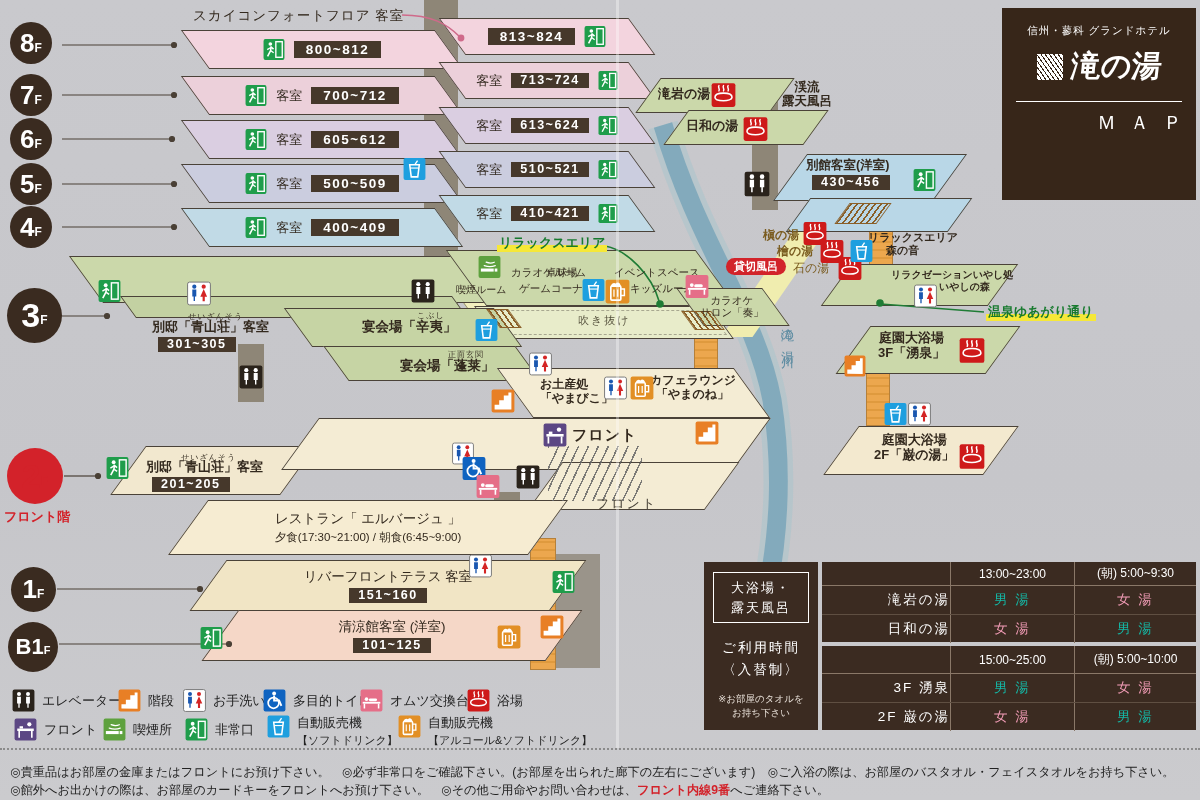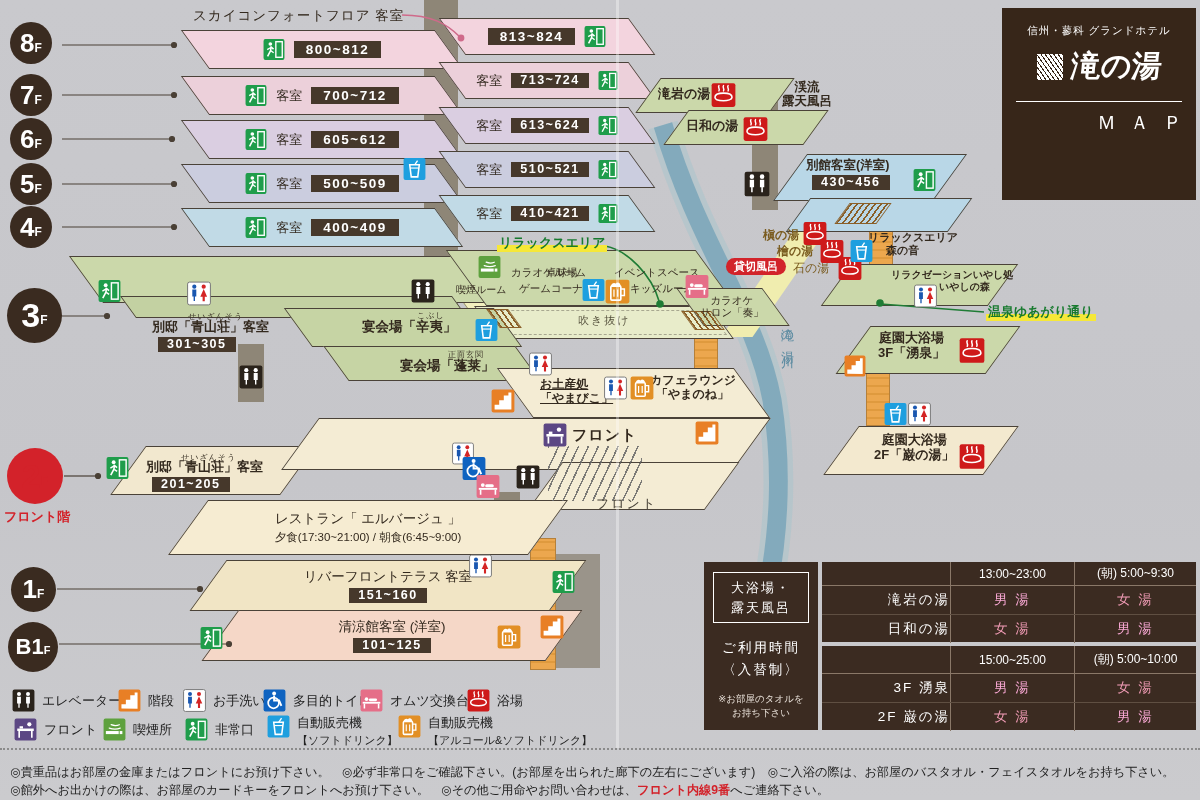--- a/index.html
+++ b/index.html
@@ -49,21 +49,21 @@
   #sched-panel .box{border:1px solid #fff;margin:10px 9px 0 9px;padding:5px 0;text-align:center;font-size:13px;line-height:1.5;letter-spacing:2px;}
   #sched-panel .use{text-align:center;font-size:13.5px;letter-spacing:2px;margin-top:14px;line-height:1.6;}
   #sched-panel .note{text-align:center;font-size:9.5px;margin-top:12px;line-height:1.5;color:#e8e0d8;}
   .sblock{position:absolute;left:822px;width:374px;background:#3b2b21;color:#fff;}
   .srow{display:grid;grid-template-columns:128px 124px 122px;align-items:center;}
   .srow>div{text-align:right;}
   .srow.head{font-size:12px;height:23px;border-bottom:1px solid #8a7868;}
   .srow.data{font-size:13.5px;height:28px;letter-spacing:2px;}
   .srow.data+.srow.data{border-top:1px solid #5f4f42;}
   .srow>div:nth-child(2),.srow>div:nth-child(3){border-left:1px solid #8a7868;height:100%;display:flex;align-items:center;justify-content:center;}
-  .mcell{color:#f9a8d4;}
+  .mcell{color:#14b8a6;}
   .fcell{color:#ef9ab4;}
   
   .leg{position:absolute;display:flex;align-items:flex-start;gap:7px;}
   .leg .ici{width:23px;height:25px;}
   .leg .lab{font-size:13px;margin-top:4px;color:#222;}
   .leg .lab .sub{display:block;font-size:11px;margin-top:1px;}
   
   #foot{position:absolute;left:0;top:748px;width:1200px;border-top:2px dotted #8a8a8a;}
   #foot .fl{position:absolute;left:10px;font-size:12.2px;color:#222;white-space:nowrap;}
   .red{color:#d3222a;font-weight:bold;}
@@ -391,21 +391,21 @@
   <div class="furi" style="left:448px;top:349px;">正面玄関</div>
   <div class="t" style="left:400px;top:358px;font-size:13.5px;font-weight:bold;">宴会場「蓬莱」</div>
 
   <div class="furi" style="left:188px;top:311px;">せいざんそう</div>
   <div class="t" style="left:152px;top:320px;font-size:13px;font-weight:bold;">別邸「青山荘」客室</div>
   <div class="rp sm abs" style="left:158px;top:337px;">301~305</div>
   <div class="furi" style="left:181px;top:452px;">せいざんそう</div>
   <div class="t" style="left:146px;top:460px;font-size:13px;font-weight:bold;">別邸「青山荘」客室</div>
   <div class="rp sm abs" style="left:152px;top:477px;">201~205</div>
 
-  <div class="t" style="left:540px;top:378px;font-size:12px;font-weight:bold;text-decoration:underline;">
+  <div class="t" style="left:540px;top:378px;font-size:12px;font-weight:bold;">
     <span>お土産処</span><br><span>「やまびこ」</span></div>
   <div class="t" style="left:650px;top:374px;font-size:12px;font-weight:bold;">
     <span>カフェラウンジ</span><br><span style="padding-left:6px;">「やまのね」</span></div>
   <div class="t" style="left:572px;top:426px;font-size:15px;font-weight:bold;letter-spacing:1px;">フロント</div>
 
   <span class="ic" style="left:744px;top:170px;width:26px;height:28px;"><svg viewBox="0 0 24 24" width="100%" height="100%">
         <rect x="0.6" y="0.6" width="22.8" height="22.8" rx="2" fill="#2a231b"></rect>
         <circle cx="7.3" cy="5.2" r="2.1" fill="#fff"></circle>
         <path d="M5.3 8 h4 v7 h-1.3 v4.6 h-1.4 v-4.6 h-1.3 z" fill="#fff"></path>
         <circle cx="16.7" cy="5.2" r="2.1" fill="#fff"></circle>

